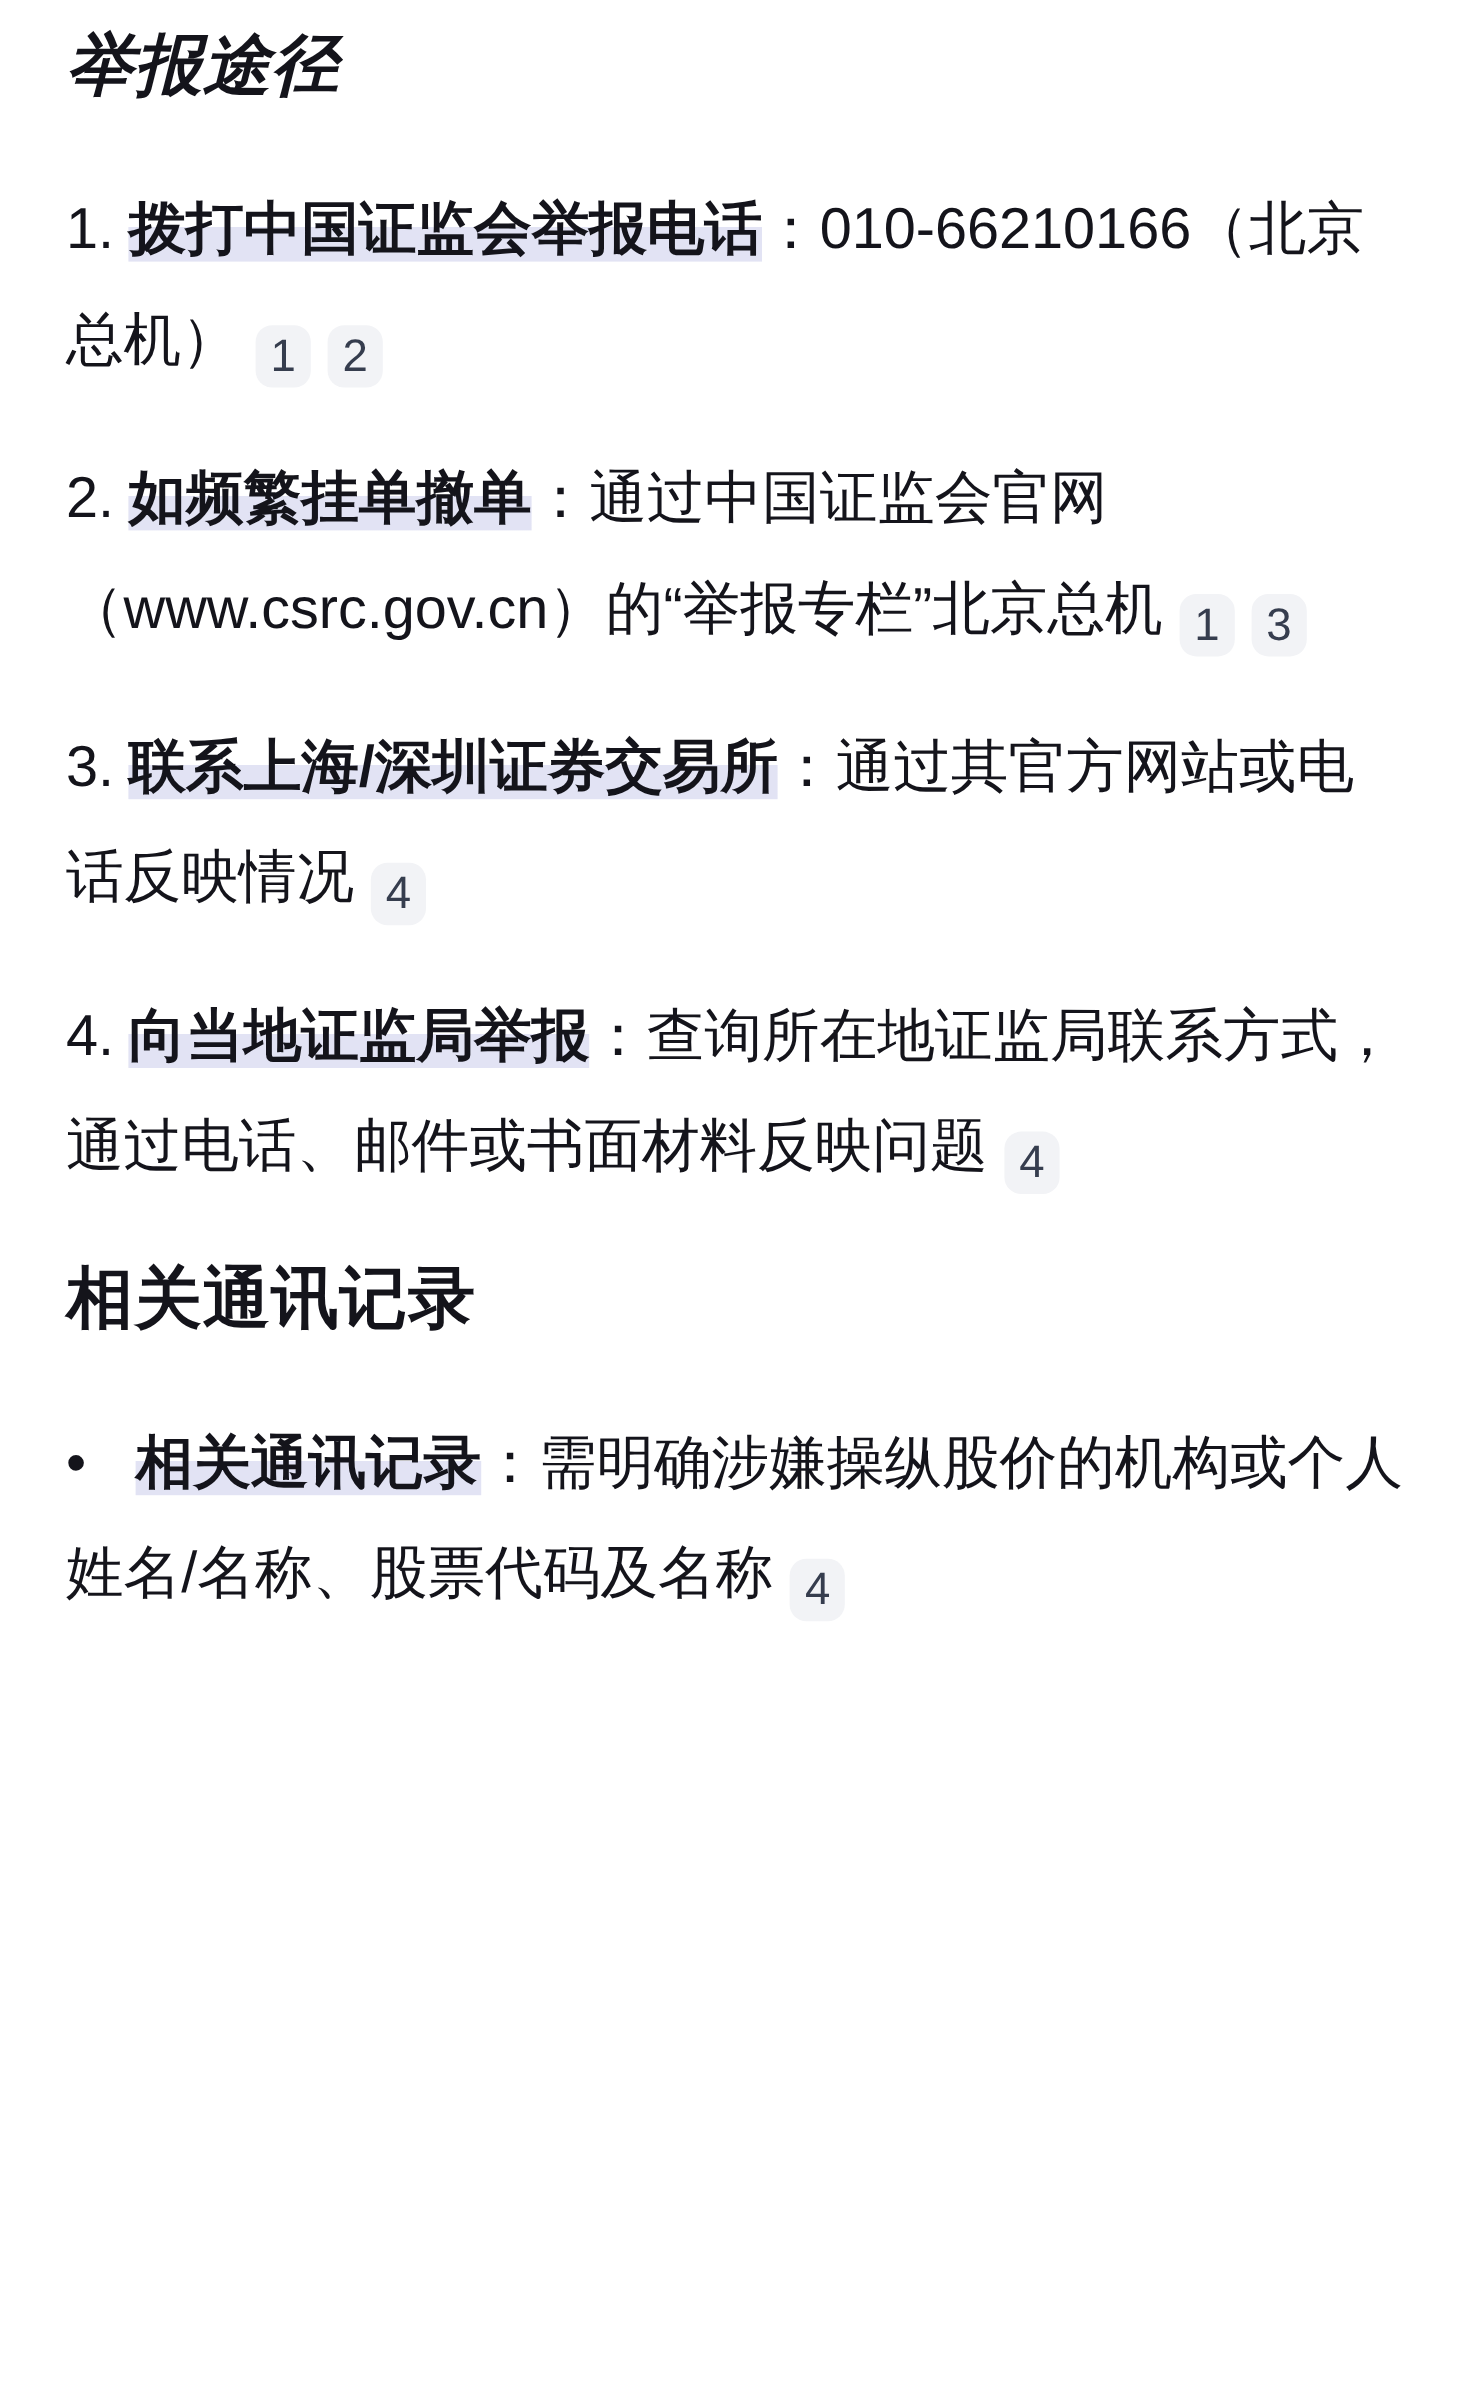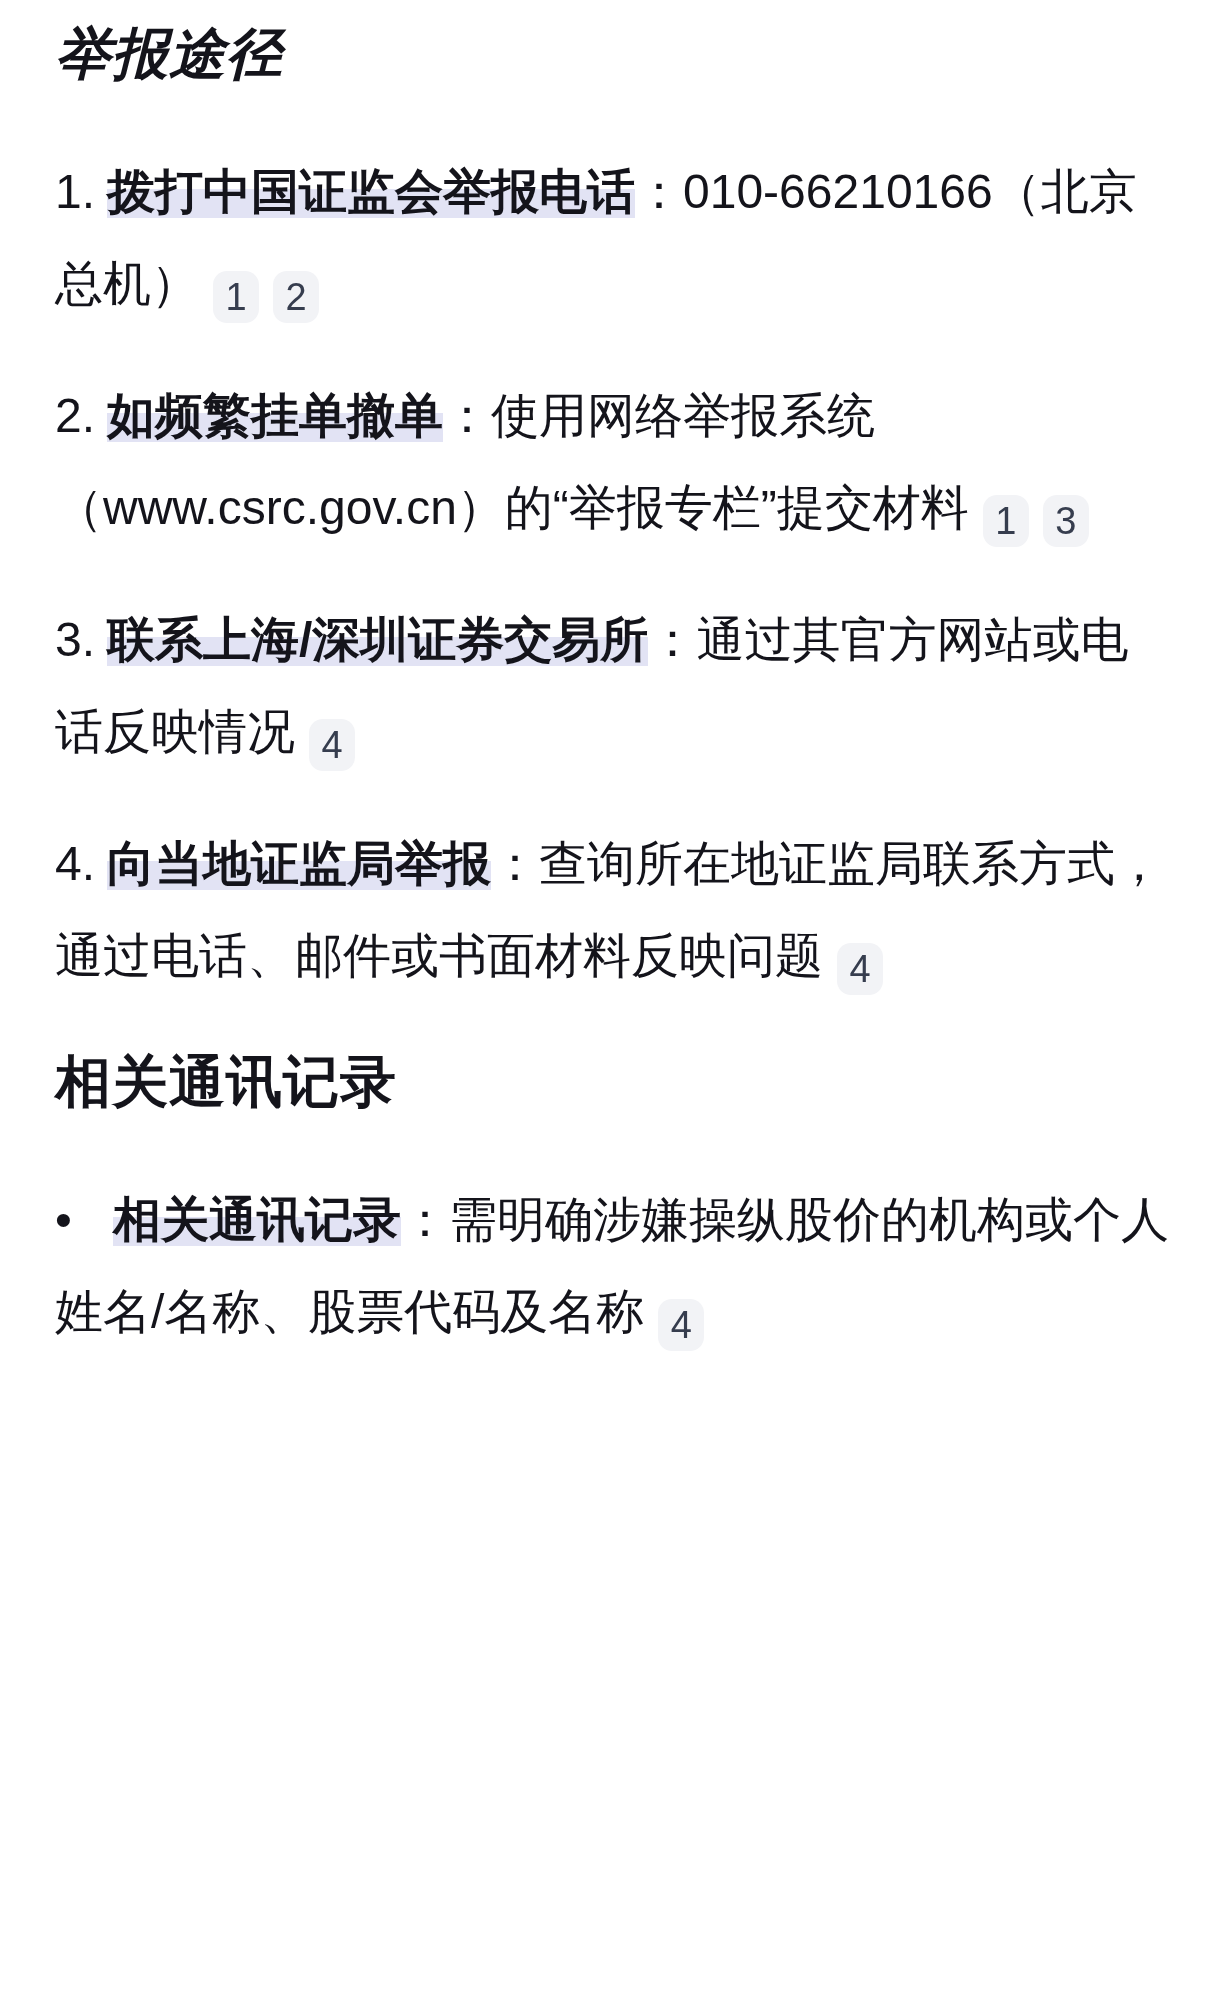--- a/index.html
+++ b/index.html
@@ -59,18 +59,18 @@
     margin-left:14px;
     cursor:pointer;
   }
 </style>
 </head>
 <body>
 
 <main>
     <h2>举报途径</h2>
     <p class="item"><span class="marker">1.</span><strong class="term">拨打中国证监会举报电话</strong><span class="sep">：</span><span class="body-text">010-66210166（北京总机）</span><span class="badge">1</span><span class="badge">2</span></p>
-    <p class="item"><span class="marker">2.</span><strong class="term">如频繁挂单撤单</strong><span class="sep">：</span><span class="body-text">使用网络举报系统（www.csrc.gov.cn）的“举报专栏”提交材料</span><span class="badge">1</span><span class="badge">3</span></p>
+    <p class="item"><span class="marker">2.</span><strong class="term">如频繁挂单撤单</strong><span class="sep">：</span><span class="body-text">通过中国证监会官网（www.csrc.gov.cn）的“举报专栏”北京总机</span><span class="badge">1</span><span class="badge">3</span></p>
     <p class="item"><span class="marker">3.</span><strong class="term">联系上海/深圳证券交易所</strong><span class="sep">：</span><span class="body-text">通过其官方网站或电话反映情况</span><span class="badge">4</span></p>
     <p class="item"><span class="marker">4.</span><strong class="term">向当地证监局举报</strong><span class="sep">：</span><span class="body-text">查询所在地证监局联系方式，通过电话、邮件或书面材料反映问题</span><span class="badge">4</span></p>
     <h2>相关通讯记录</h2>
     <p class="item"><span class="marker bullet">•</span><strong class="term">相关通讯记录</strong><span class="sep">：</span><span class="body-text">需明确涉嫌操纵股价的机构或个人姓名/名称、股票代码及名称</span><span class="badge">4</span></p>
   </main>
 
 </body></html>

